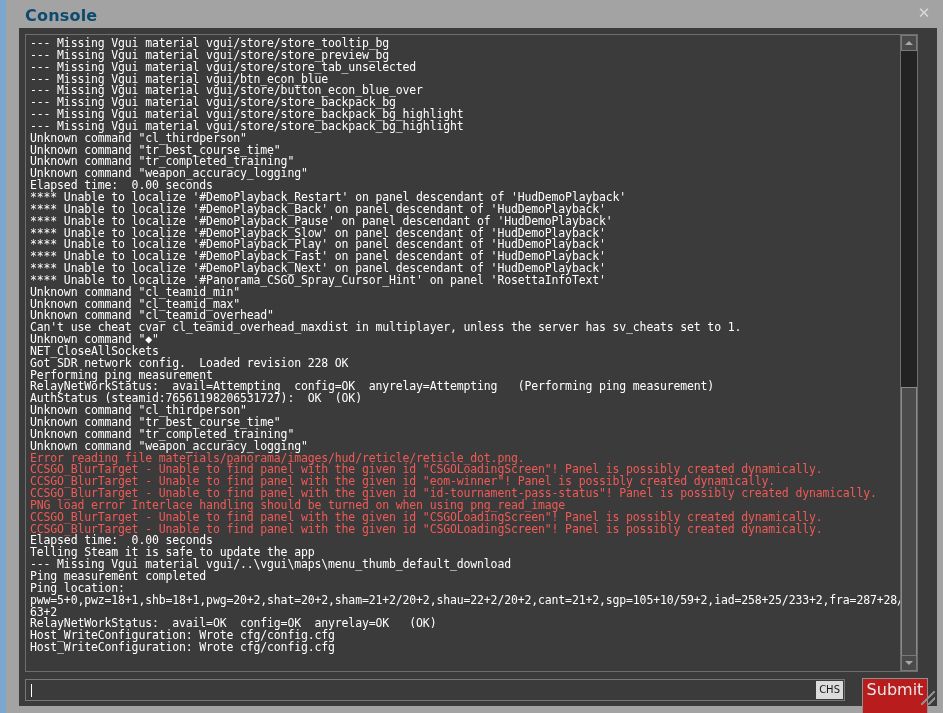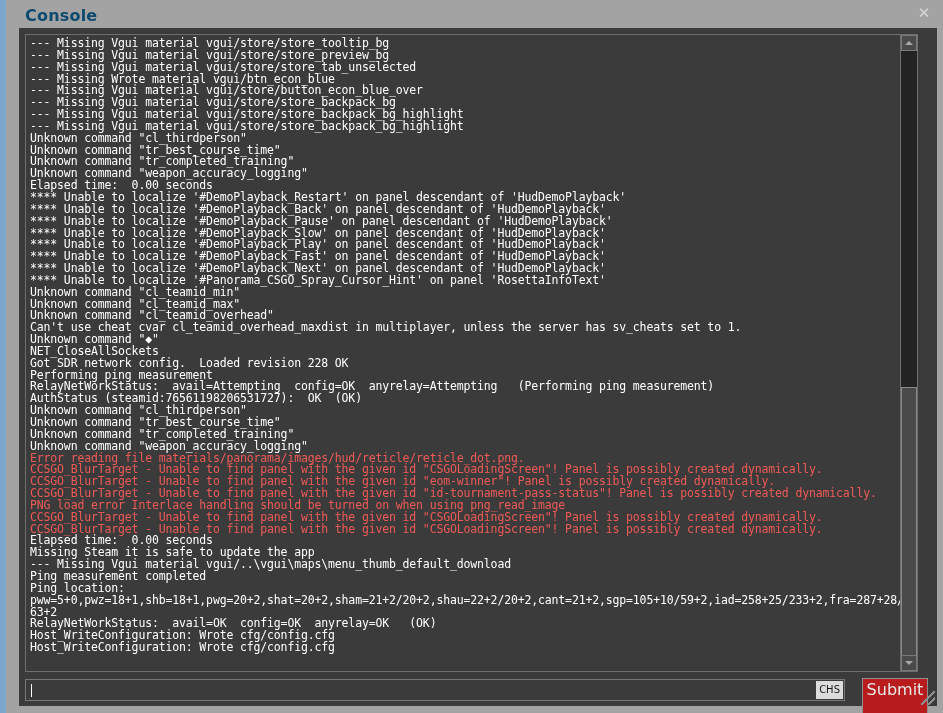--- a/index.html
+++ b/index.html
@@ -258,21 +258,21 @@
       <div class="close-btn">✕</div>
     </div>
 
     <div class="console-body">
       <div class="log-frame">
 
         <div class="log-scroll" id="log-scroll">
             <div class="log-line">--- Missing Vgui material vgui/store/store_tooltip_bg</div>
             <div class="log-line">--- Missing Vgui material vgui/store/store_preview_bg</div>
             <div class="log-line">--- Missing Vgui material vgui/store/store_tab_unselected</div>
-            <div class="log-line">--- Missing Wrote material vgui/btn_econ_blue</div>
+            <div class="log-line">--- Missing Vgui material vgui/btn_econ_blue</div>
             <div class="log-line">--- Missing Vgui material vgui/store/button_econ_blue_over</div>
             <div class="log-line">--- Missing Vgui material vgui/store/store_backpack_bg</div>
             <div class="log-line">--- Missing Vgui material vgui/store/store_backpack_bg_highlight</div>
             <div class="log-line">--- Missing Vgui material vgui/store/store_backpack_bg_highlight</div>
             <div class="log-line">Unknown command "cl_thirdperson"</div>
             <div class="log-line">Unknown command "tr_best_course_time"</div>
             <div class="log-line">Unknown command "tr_completed_training"</div>
             <div class="log-line">Unknown command "weapon_accuracy_logging"</div>
             <div class="log-line">Elapsed time:  0.00 seconds</div>
             <div class="log-line">**** Unable to localize '#DemoPlayback_Restart' on panel descendant of 'HudDemoPlayback'</div>
@@ -298,21 +298,21 @@
             <div class="log-line">Unknown command "tr_completed_training"</div>
             <div class="log-line">Unknown command "weapon_accuracy_logging"</div>
             <div class="log-line err">Error reading file materials/panorama/images/hud/reticle/reticle_dot.png.</div>
             <div class="log-line err">CCSGO_BlurTarget - Unable to find panel with the given id "CSGOLoadingScreen"! Panel is possibly created dynamically.</div>
             <div class="log-line err">CCSGO_BlurTarget - Unable to find panel with the given id "eom-winner"! Panel is possibly created dynamically.</div>
             <div class="log-line err">CCSGO_BlurTarget - Unable to find panel with the given id "id-tournament-pass-status"! Panel is possibly created dynamically.</div>
             <div class="log-line err">PNG load error Interlace handling should be turned on when using png_read_image</div>
             <div class="log-line err">CCSGO_BlurTarget - Unable to find panel with the given id "CSGOLoadingScreen"! Panel is possibly created dynamically.</div>
             <div class="log-line err">CCSGO_BlurTarget - Unable to find panel with the given id "CSGOLoadingScreen"! Panel is possibly created dynamically.</div>
             <div class="log-line">Elapsed time:  0.00 seconds</div>
-            <div class="log-line">Missing Steam it is safe to update the app</div>
+            <div class="log-line">Telling Steam it is safe to update the app</div>
             <div class="log-line">--- Missing Vgui material vgui/..\vgui\maps\menu_thumb_default_download</div>
             <div class="log-line">Ping measurement completed</div>
             <div class="log-line">Ping location:</div>
             <div class="log-line">pww=5+0,pwz=18+1,shb=18+1,pwg=20+2,shat=20+2,sham=21+2/20+2,shau=22+2/20+2,cant=21+2,sgp=105+10/59+2,iad=258+25/233+2,fra=287+28/254+23,gru=343+34/3</div>
             <div class="log-line">63+2</div>
             <div class="log-line">RelayNetWorkStatus:  avail=OK  config=OK  anyrelay=OK   (OK)</div>
             <div class="log-line">Host_WriteConfiguration: Wrote cfg/config.cfg</div>
             <div class="log-line">Host_WriteConfiguration: Wrote cfg/config.cfg</div>
           </div>
 

